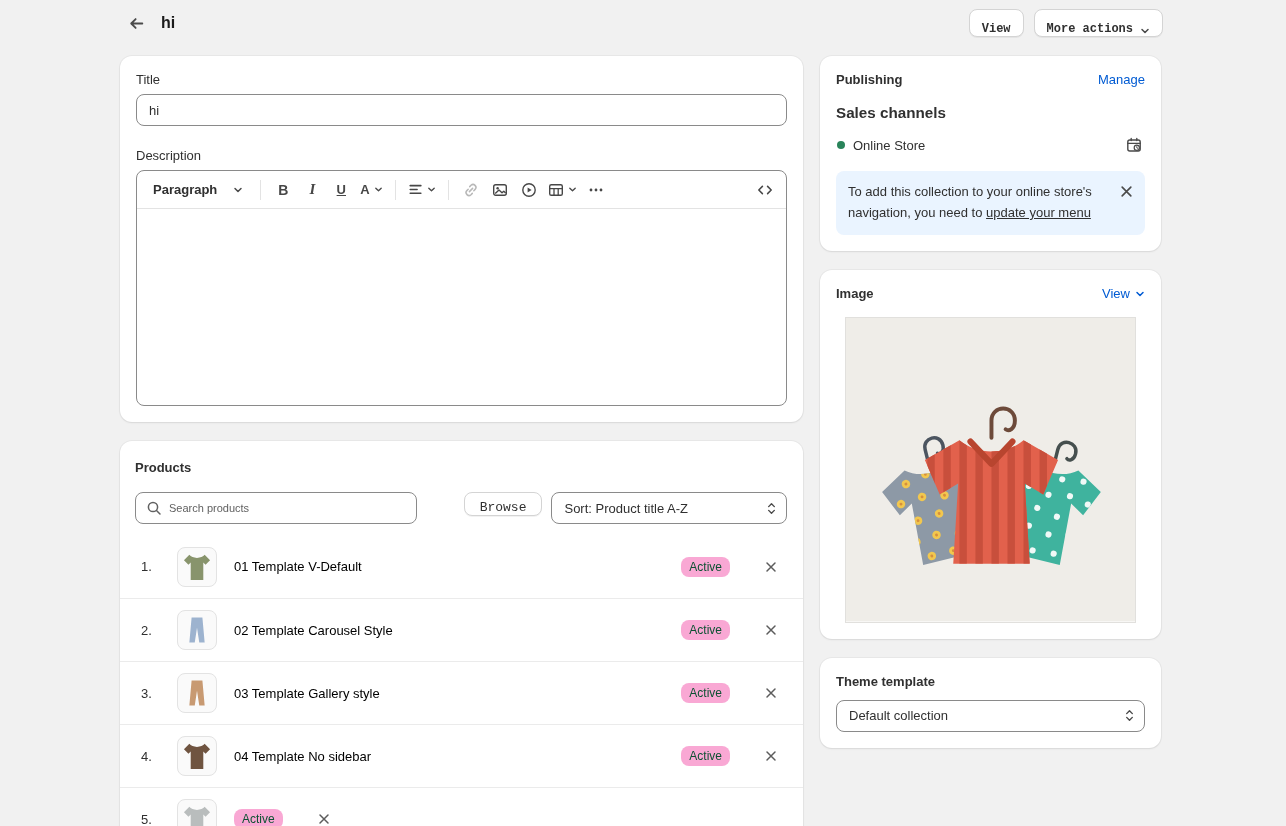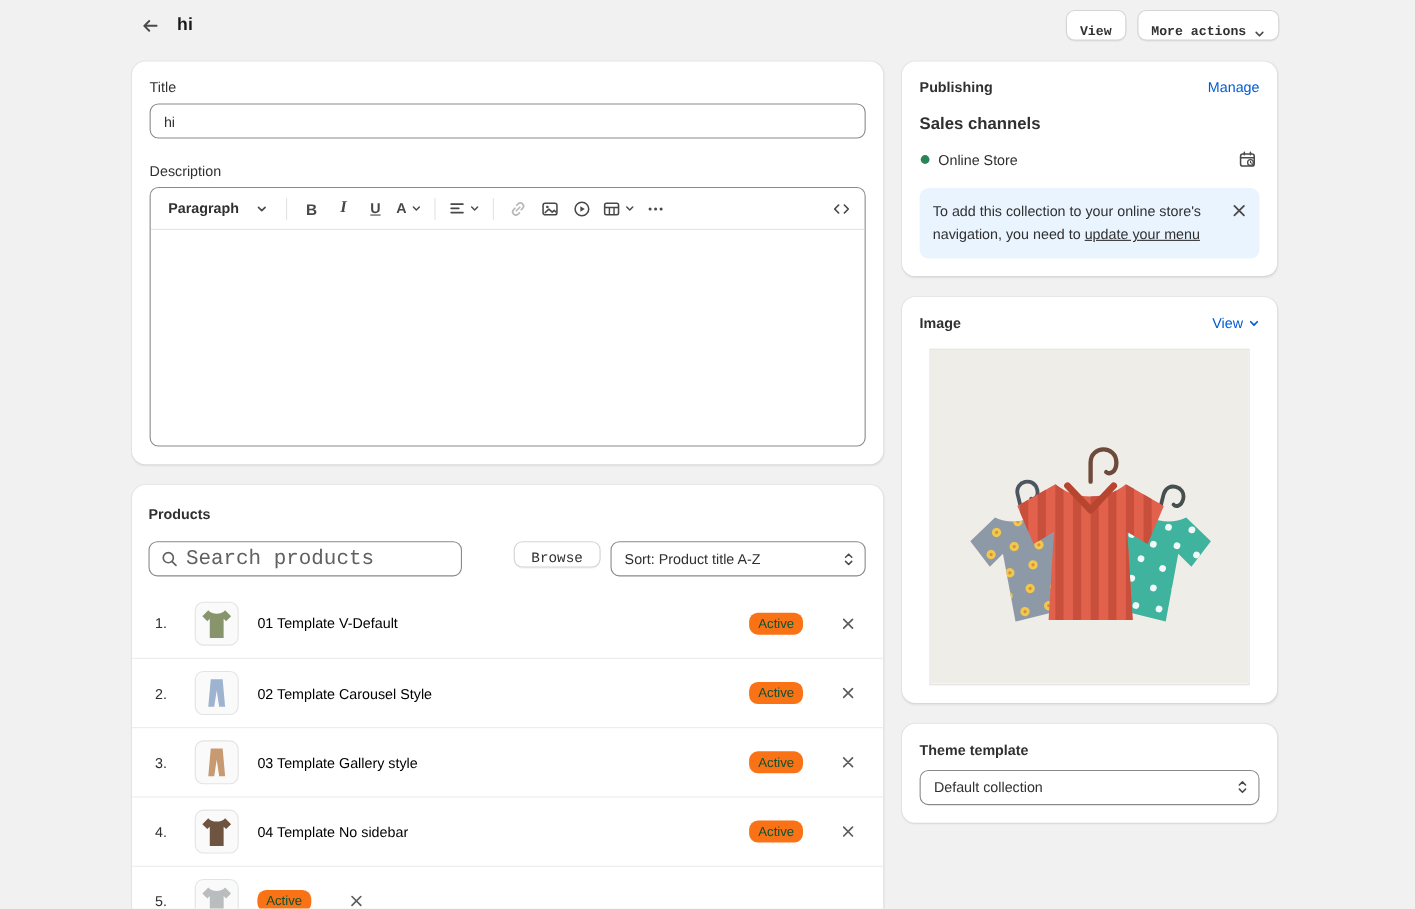--- a/index.html
+++ b/index.html
@@ -35,32 +35,32 @@
   .tb-underline { text-decoration:underline; }
   .tb-color { font-weight:600; }
   .tb-disabled { color:#b8b8b8; }
   .tb-spacer { flex:1; }
   .editor-body { height:196px; outline:none; padding:10px 12px; }
 
   
   .section-heading { font-weight:700; font-size:13px; margin-top:3px; }
   .products-controls { display:flex; gap:9px; margin-top:17px; }
   .search-box { display:flex; align-items:center; gap:7px; width:303px; height:32px; border:1px solid #8a8a8a; border-radius:8px; padding:0 10px; background:#fff; }
-  .search-box input { flex:1; border:none; outline:none; background:transparent; font-family:Liberation Mono, monospace; font-size:19px; color:#303030; }
+  .search-box input { flex:1; border:none; outline:none; background:transparent; font-family:Liberation Sans, sans-serif; font-size:11px; color:#303030; }
   .search-box input::placeholder { color:#616161; }
   .btn-browse { height:24px; font-size:13px; font-weight:500; padding:0 15px;margin-left:38px; }
   .select-box { display:flex; align-items:center; justify-content:space-between; gap:8px; height:32px; border:1px solid #8a8a8a; border-radius:8px; padding:0 9px 0 12px; background:#fff; cursor:pointer; }
   .sort-select { width:253px; }
   .rows { margin-top:11px; }
   .product-row { display:flex; align-items:center; height:63px; padding:0 18px 0 21px; border-top:1px solid #ebebeb; }
   .row-index { width:23px; color:#303030; }
   .thumb { width:40px; height:40px; flex:0 0 40px; border:1px solid #e3e3e3; border-radius:8px; background:#fafafa; margin:0 17px 0 13px; display:flex; align-items:center; justify-content:center; overflow:hidden; }
   .thumb svg { display:block; }
   .row-name { flex:1; color:#000000; text-decoration:none; }
-  .badge { background:#f97316; color:#0c5132; font-size:12px; line-height:20px; padding:0 8px; border-radius:8px; margin-right:27px; white-space:nowrap; }
+  .badge { background:#f9a8d4; color:#0c5132; font-size:12px; line-height:20px; padding:0 8px; border-radius:8px; margin-right:27px; white-space:nowrap; }
   .remove-btn { color:#5c5c5c; }
 
   
   .card-head { display:flex; align-items:center; justify-content:space-between; }
   .card-title { font-weight:700; font-size:13px; }
   .link { color:#005bd3; text-decoration:none; cursor:pointer; background:none; border:none; font-family:inherit; font-size:13px; display:inline-flex; align-items:center; gap:5px; padding:0; }
   .sub-title { font-weight:700; margin-top:17px; }
   .channel-row { display:flex; align-items:center; gap:8px; margin-top:13px; }
   .dot { width:8px; height:8px; border-radius:50%; background:#29845a; flex:0 0 8px; margin-left:1px; }
   .channel-name { flex:1; }

